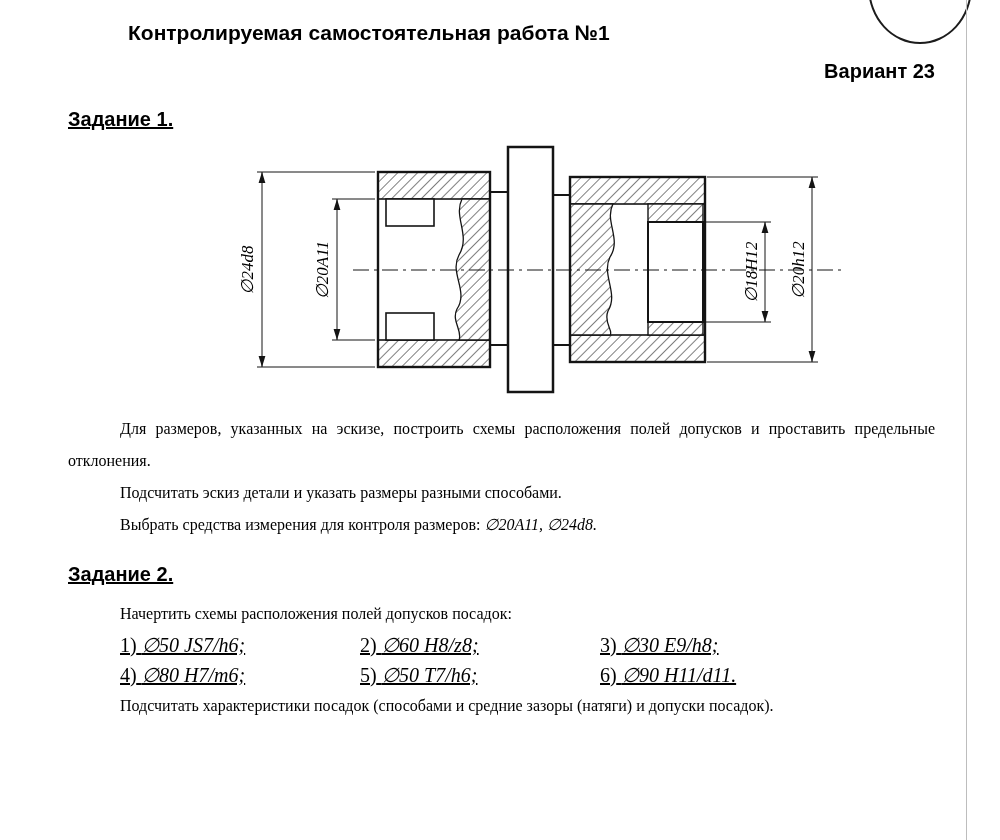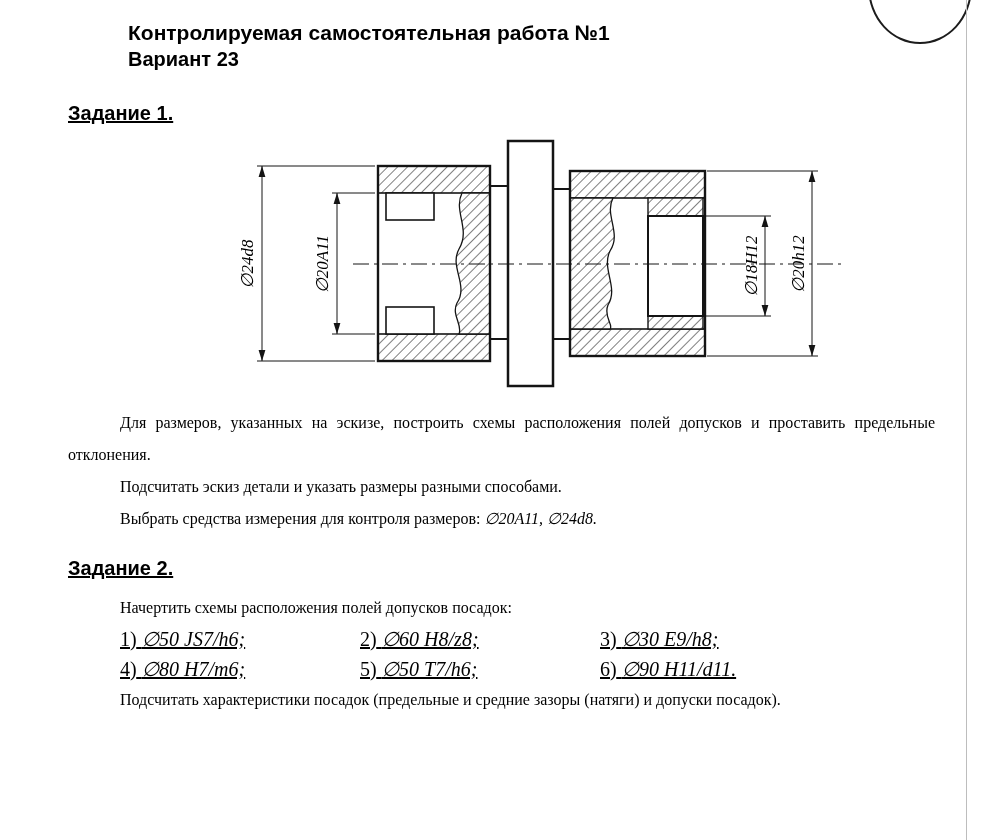--- a/index.html
+++ b/index.html
@@ -26,26 +26,26 @@
     width:104px; height:114px;
     border:2px solid #1c1c1c; border-radius:50%;
     background:#fff;
   }
   .title {
     text-align:left; padding-left:60px;
     font-family:"Liberation Sans", sans-serif;
     font-weight:bold; font-size:21px; line-height:26px;
   }
   .variant {
-    text-align:left; padding-left:60px; 
+    text-align:right; padding-left:60px; margin-top:12px;
     font-family:"Liberation Sans", sans-serif;
     font-weight:bold; font-size:20px; line-height:26px;
   }
   .section-heading {
-    margin-top:28px;
+    margin-top:22px;
     font-family:"Liberation Sans", sans-serif;
     font-weight:bold; font-size:20px; line-height:27px;
     text-decoration:underline;
   }
   .section-heading.second { margin-top:20px; }
   .drawing { margin-top:4px; margin-left:147px; height:276px; }
   .para {
     font-size:16px; line-height:32px;
     text-indent:52px;
   }
@@ -156,14 +156,14 @@
     <span class="fit-item"><span>1)</span> <i class="fit">∅50 JS7/h6;</i></span>
     <span class="fit-item"><span>2)</span> <i class="fit">∅60 H8/z8;</i></span>
     <span class="fit-item"><span>3)</span> <i class="fit">∅30 E9/h8;</i></span>
   </div>
   <div class="fits-row">
     <span class="fit-item"><span>4)</span> <i class="fit">∅80 H7/m6;</i></span>
     <span class="fit-item"><span>5)</span> <i class="fit">∅50 T7/h6;</i></span>
     <span class="fit-item"><span>6)</span> <i class="fit">∅90 H11/d11.</i></span>
   </div>
 
-  <p class="para justify">Подсчитать характеристики посадок (предельные и средние зазоры (натяги) и допуски посадок).</p>
+  <p class="para justify">Подсчитать характеристики посадок (способами и средние зазоры (натяги) и допуски посадок).</p>
 </div>
 
 </body></html>

